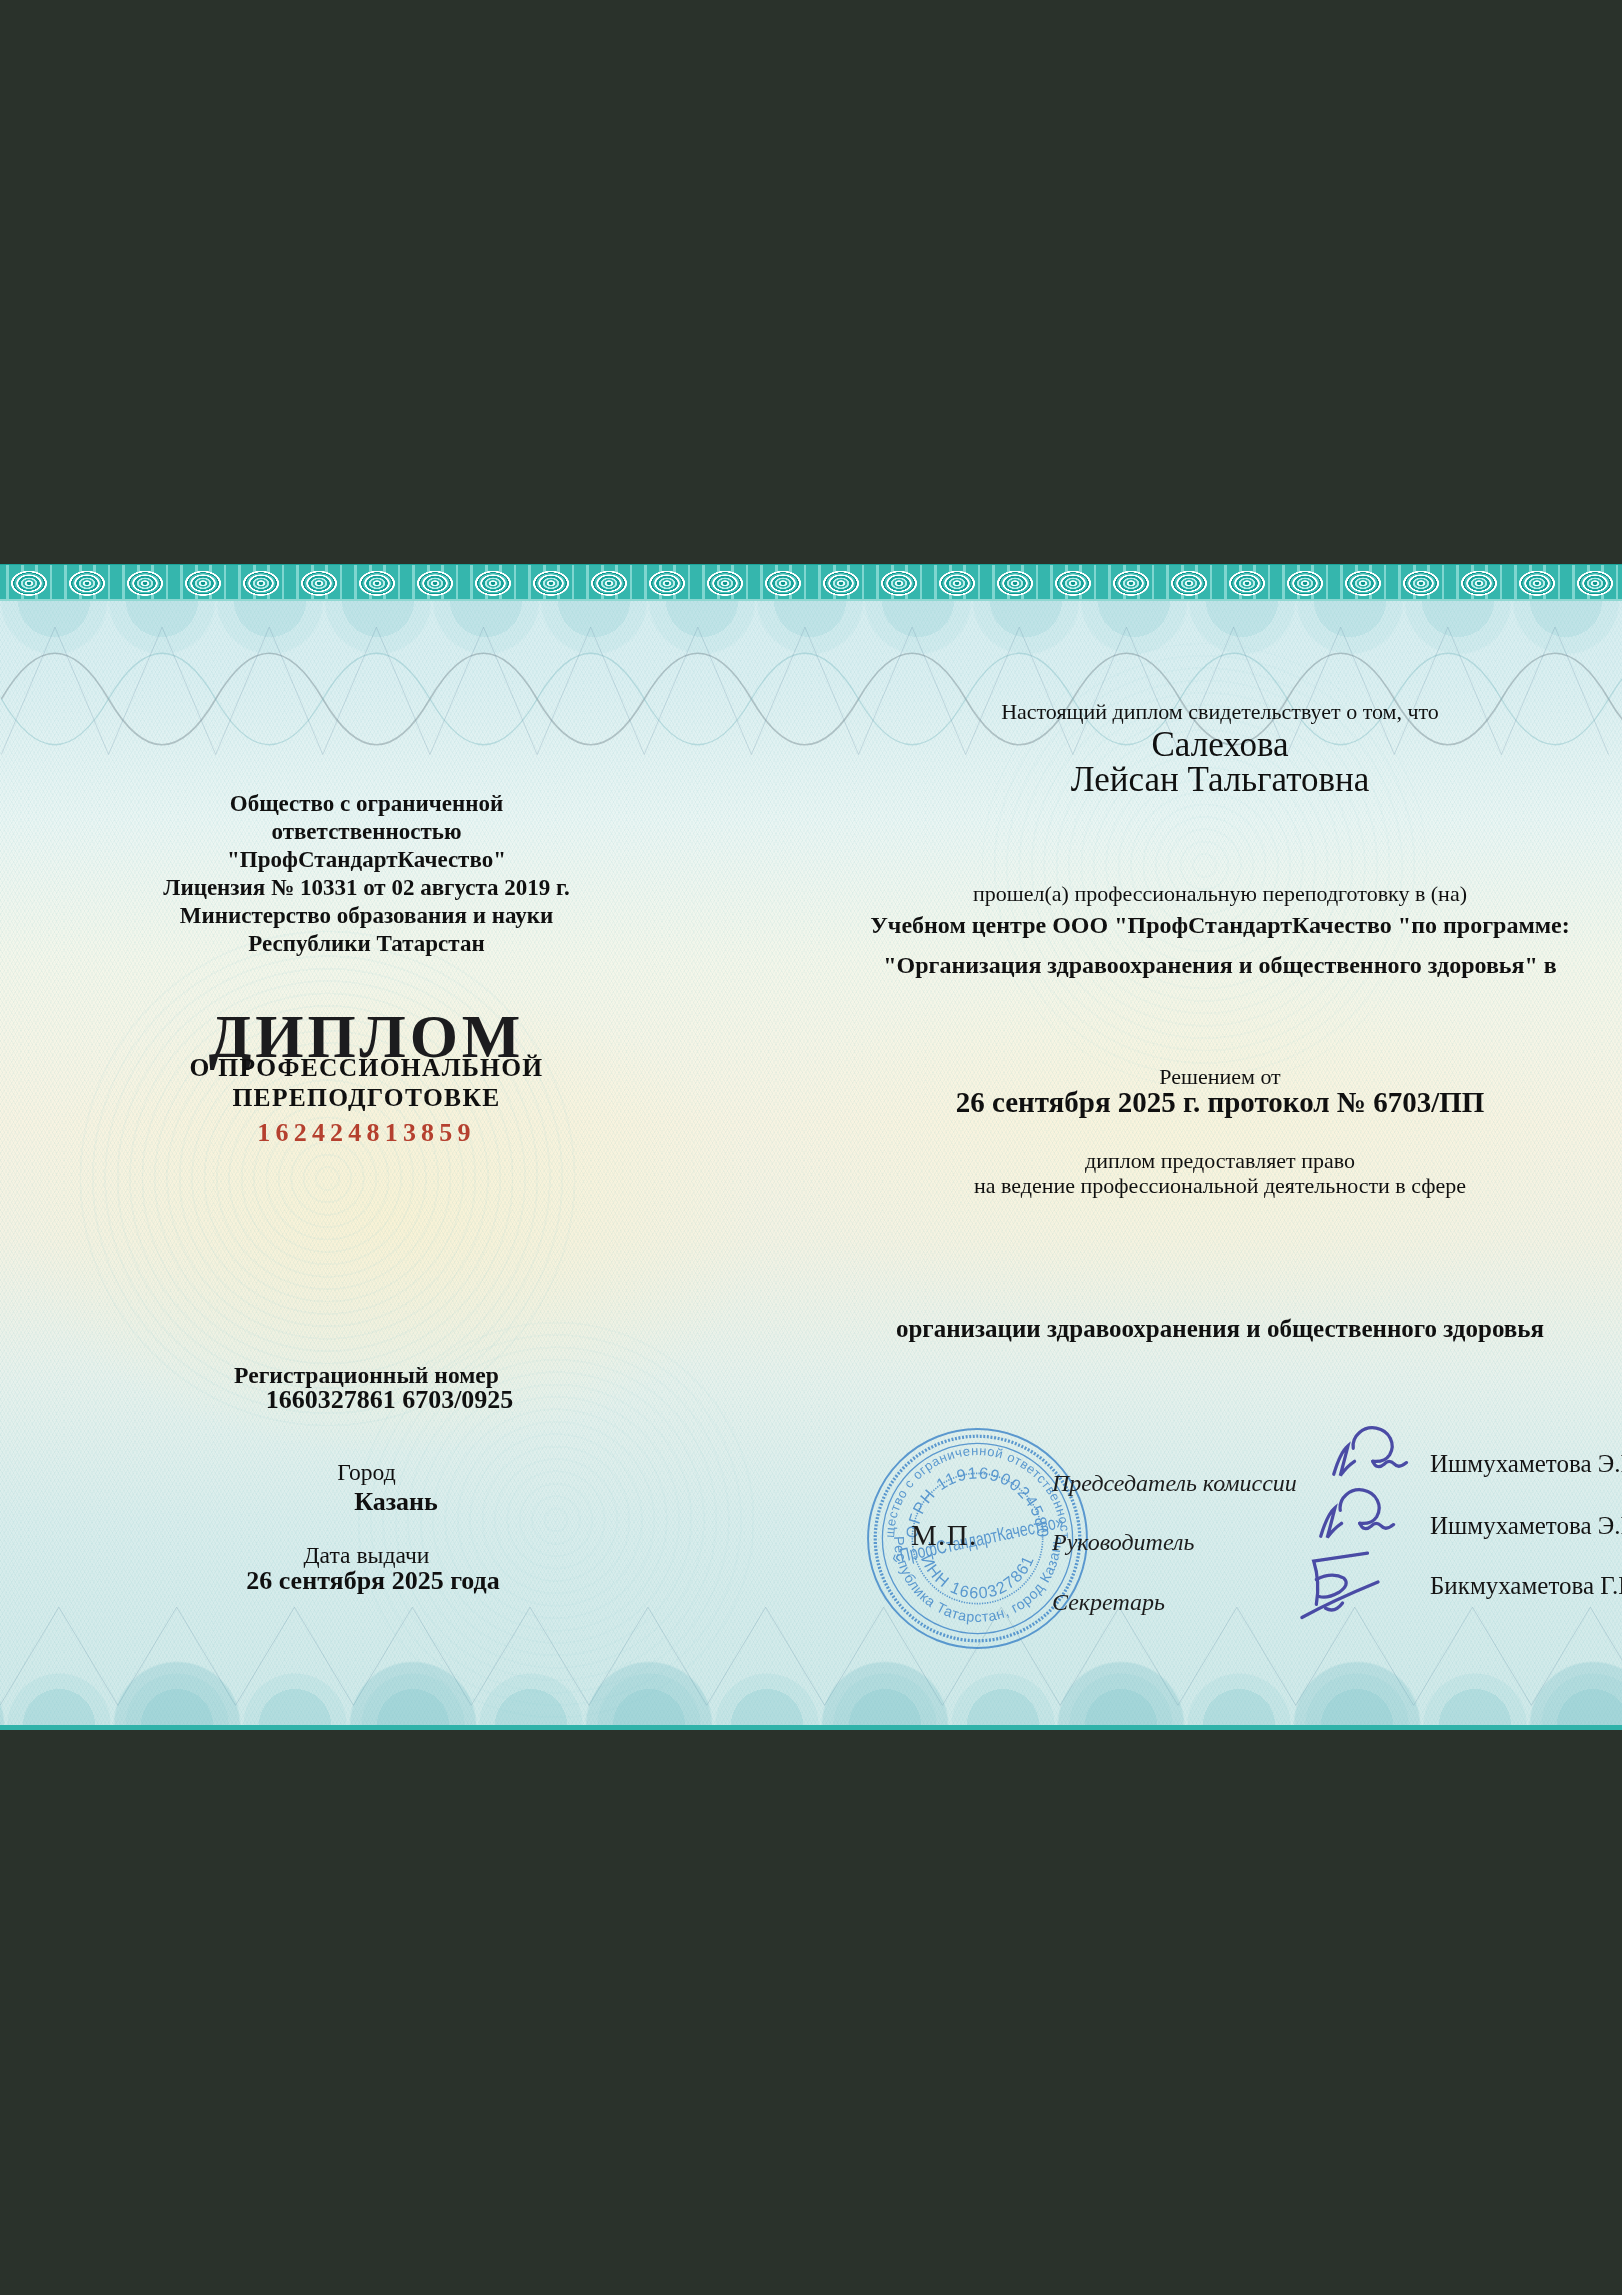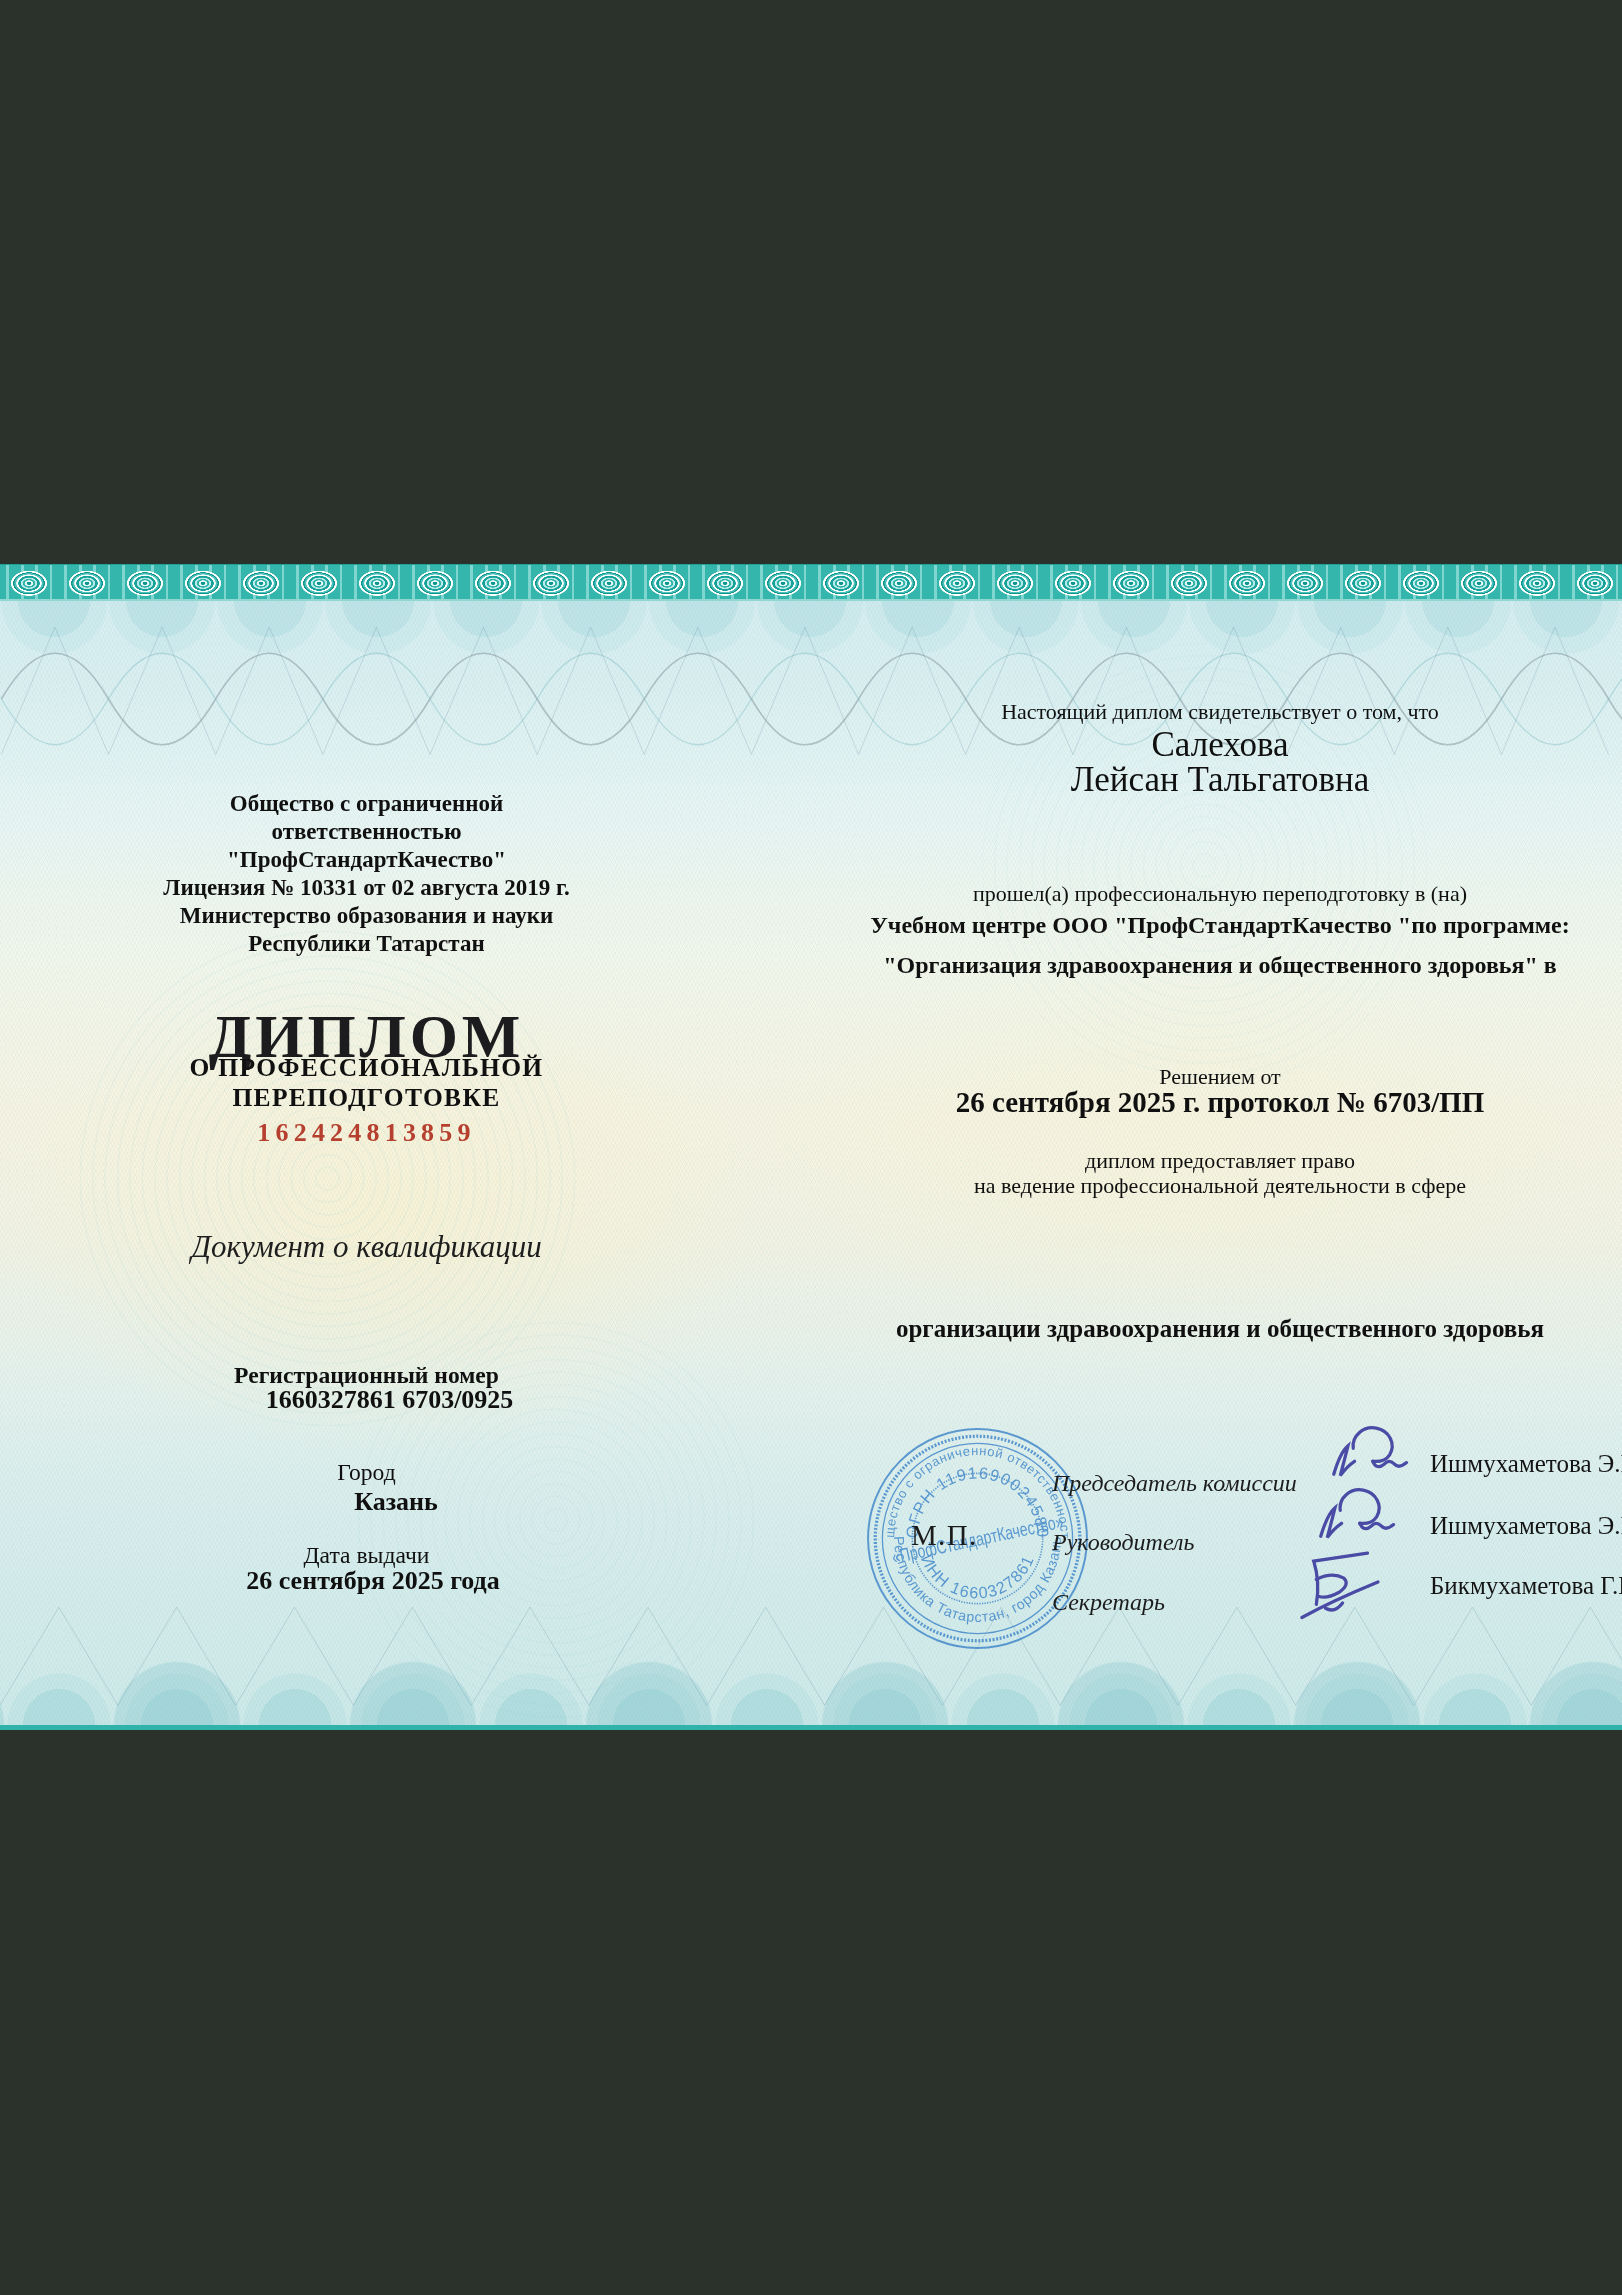--- a/index.html
+++ b/index.html
@@ -118,21 +118,20 @@
       <div>ответственностью</div>
       <div>"ПрофСтандартКачество"</div>
       <div>Лицензия № 10331 от 02 августа 2019 г.</div>
       <div>Министерство образования и науки</div>
       <div>Республики Татарстан</div>
     </div>
 
     <div class="lcol title">ДИПЛОМ</div>
     <div class="lcol subtitle">О ПРОФЕССИОНАЛЬНОЙ ПЕРЕПОДГОТОВКЕ</div>
     <div class="lcol serial">162424813859</div>
-    <div class="lcol dockind">Документ о квалификации</div>
 
     <div class="lcol fld-label reg-label">Регистрационный номер</div>
     <div class="lcol fld-value reg-value">1660327861 6703/0925</div>
     <div class="lcol fld-label city-label">Город</div>
     <div class="lcol fld-value city-value">Казань</div>
     <div class="lcol fld-label date-label">Дата выдачи</div>
     <div class="lcol fld-value date-value">26 сентября 2025 года</div>
 
     <div class="rcol intro">Настоящий диплом свидетельствует о том, что</div>
     <div class="rcol surname">Салехова</div>

